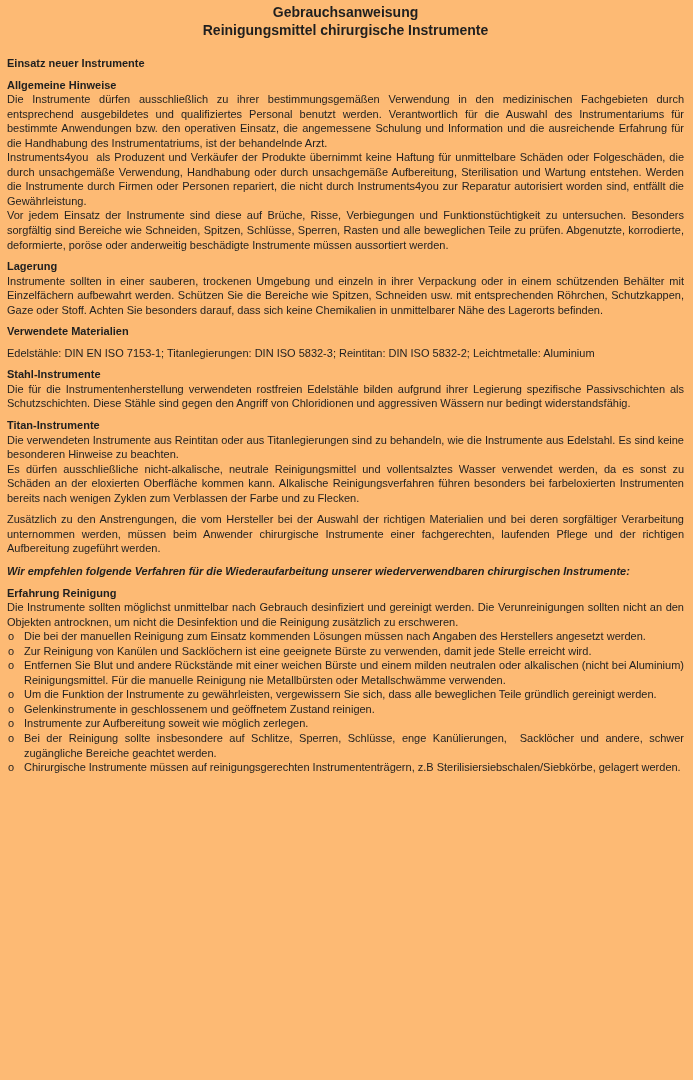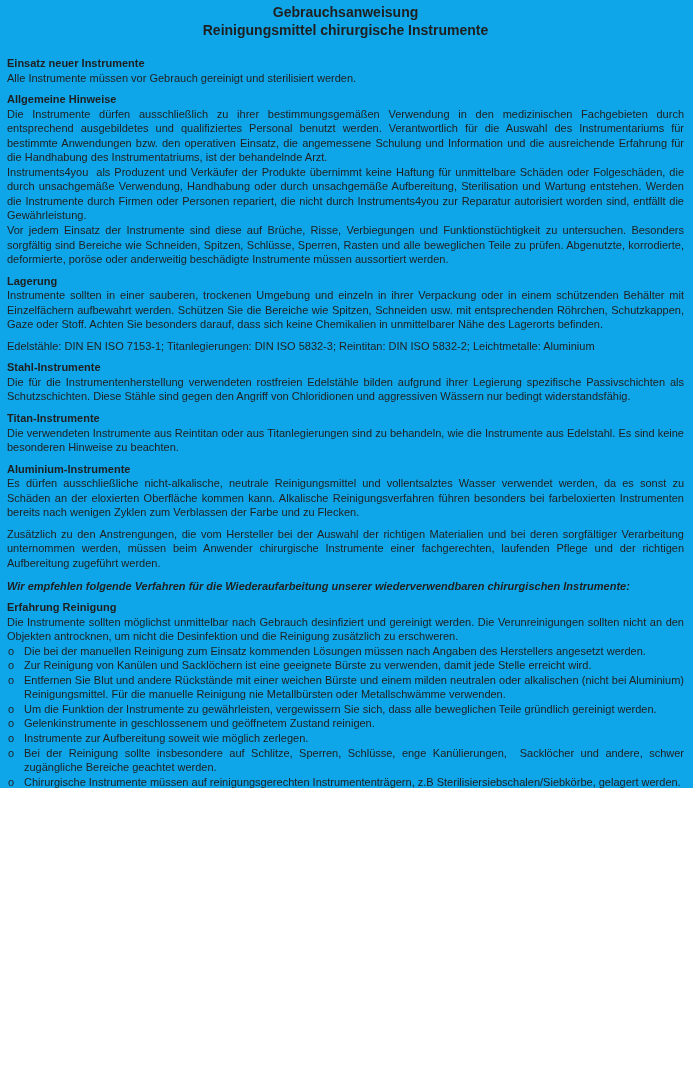--- a/index.html
+++ b/index.html
@@ -1,21 +1,21 @@
 <!DOCTYPE html>
 <html lang="de"><head>
 <meta charset="utf-8">
 <style>
   html, body { margin: 0; padding: 0; background: #ffffff; }
   .page {
     position: relative;
     width: 693px;
-    height: 788px;
+    height: 1080px;
     box-sizing: border-box;
-    background: #0ea5e9;
+    background: #fdba74;
     color: #1f1f1f;
     font-family: "Liberation Sans", "DejaVu Sans", sans-serif;
     font-size: 11px;
     line-height: 14.55px;
     padding: 3px 9px 0 7px;
     overflow: hidden;
     -webkit-font-smoothing: antialiased;
   }
   .doc-title {
     text-align: center;
@@ -65,51 +65,50 @@
 
 <div class="page">
 
   <header class="doc-title">
     <div>Gebrauchsanweisung</div>
     <div>Reinigungsmittel chirurgische Instrumente</div>
   </header>
 
   <section>
     <h2 class="sec-h">Einsatz neuer Instrumente</h2>
-    <p class="body">Alle Instrumente müssen vor Gebrauch gereinigt und sterilisiert werden.</p>
   </section>
 
   <section>
     <h2 class="sec-h">Allgemeine Hinweise</h2>
     <p class="body">Die Instrumente dürfen ausschließlich zu ihrer bestimmungsgemäßen Verwendung in den medizinischen Fachgebieten durch entsprechend ausgebildetes und qualifiziertes Personal benutzt werden. Verantwortlich für die Auswahl des Instrumentariums für bestimmte Anwendungen bzw. den operativen Einsatz, die angemessene Schulung und Information und die ausreichende Erfahrung für die Handhabung des Instrumentatriums, ist der behandelnde Arzt.</p>
     <p class="body">Instruments4you&nbsp; als Produzent und Verkäufer der Produkte übernimmt keine Haftung für unmittelbare Schäden oder Folgeschäden, die durch unsachgemäße Verwendung, Handhabung oder durch unsachgemäße Aufbereitung, Sterilisation und Wartung entstehen. Werden die Instrumente durch Firmen oder Personen repariert, die nicht durch Instruments4you zur Reparatur autorisiert worden sind, entfällt die Gewährleistung.</p>
     <p class="body">Vor jedem Einsatz der Instrumente sind diese auf Brüche, Risse, Verbiegungen und Funktionstüchtigkeit zu untersuchen. Besonders sorgfältig sind Bereiche wie Schneiden, Spitzen, Schlüsse, Sperren, Rasten und alle beweglichen Teile zu prüfen. Abgenutzte, korrodierte, deformierte, poröse oder anderweitig beschädigte Instrumente müssen aussortiert werden.</p>
   </section>
 
   <section>
     <h2 class="sec-h">Lagerung</h2>
     <p class="body">Instrumente sollten in einer sauberen, trockenen Umgebung und einzeln in ihrer Verpackung oder in einem schützenden Behälter mit Einzelfächern aufbewahrt werden. Schützen Sie die Bereiche wie Spitzen, Schneiden usw. mit entsprechenden Röhrchen, Schutzkappen, Gaze oder Stoff. Achten Sie besonders darauf, dass sich keine Chemikalien in unmittelbarer Nähe des Lagerorts befinden.</p>
   </section>
 
   <section>
+    <h2 class="sec-h">Verwendete Materialien</h2>
     <p class="body gap-top">Edelstähle: DIN EN ISO 7153-1; Titanlegierungen: DIN ISO 5832-3; Reintitan: DIN ISO 5832-2; Leichtmetalle: Aluminium</p>
   </section>
 
   <section>
     <h2 class="sec-h">Stahl-Instrumente</h2>
     <p class="body">Die für die Instrumentenherstellung verwendeten rostfreien Edelstähle bilden aufgrund ihrer Legierung spezifische Passivschichten als Schutzschichten. Diese Stähle sind gegen den Angriff von Chloridionen und aggressiven Wässern nur bedingt widerstandsfähig.</p>
   </section>
 
   <section>
     <h2 class="sec-h">Titan-Instrumente</h2>
     <p class="body">Die verwendeten Instrumente aus Reintitan oder aus Titanlegierungen sind zu behandeln, wie die Instrumente aus Edelstahl. Es sind keine besonderen Hinweise zu beachten.</p>
   </section>
 
   <section>
-    <h2 class="sec-h">Aluminium-Instrumente</h2>
     <p class="body">Es dürfen ausschließliche nicht-alkalische, neutrale Reinigungsmittel und vollentsalztes Wasser verwendet werden, da es sonst zu Schäden an der eloxierten Oberfläche kommen kann. Alkalische Reinigungsverfahren führen besonders bei farbeloxierten Instrumenten bereits nach wenigen Zyklen zum Verblassen der Farbe und zu Flecken.</p>
     <p class="body gap-top">Zusätzlich zu den Anstrengungen, die vom Hersteller bei der Auswahl der richtigen Materialien und bei deren sorgfältiger Verarbeitung unternommen werden, müssen beim Anwender chirurgische Instrumente einer fachgerechten, laufenden Pflege und der richtigen Aufbereitung zugeführt werden.</p>
   </section>
 
   <p class="statement">Wir empfehlen folgende Verfahren für die Wiederaufarbeitung unserer wiederverwendbaren chirurgischen Instrumente:</p>
 
   <section>
     <h2 class="sec-h">Erfahrung Reinigung</h2>
     <p class="body">Die Instrumente sollten möglichst unmittelbar nach Gebrauch desinfiziert und gereinigt werden. Die Verunreinigungen sollten nicht an den Objekten antrocknen, um nicht die Desinfektion und die Reinigung zusätzlich zu erschweren.</p>
 

